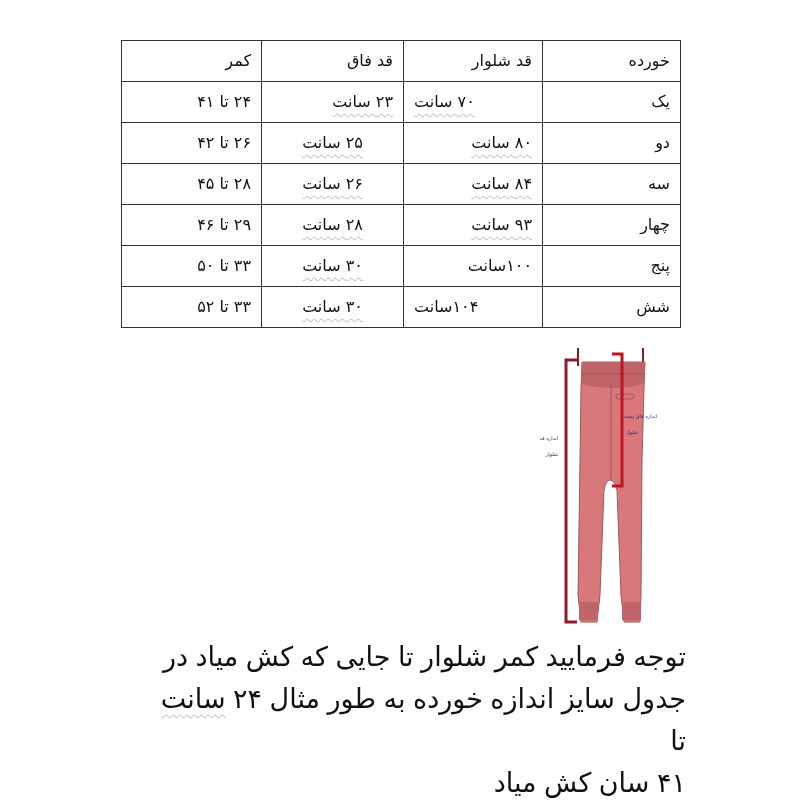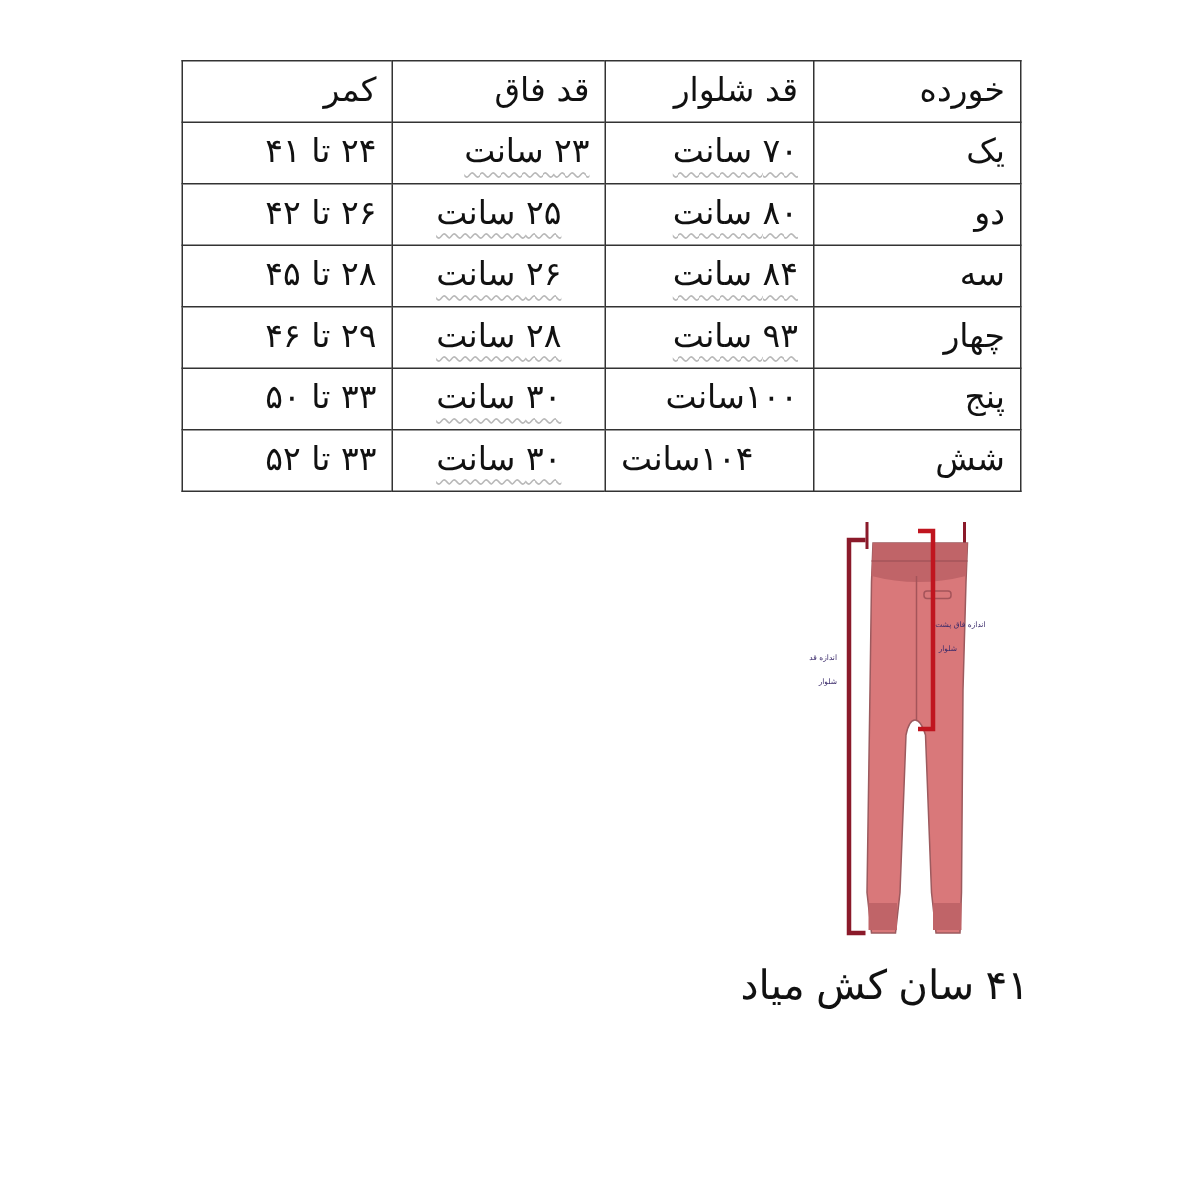--- a/index.html
+++ b/index.html
@@ -21,21 +21,21 @@
       top: 40px;
       width: 559px;
       border-collapse: collapse;
       direction: rtl;
       table-layout: fixed;
     }
     .size-table td {
       border: 1.5px solid #333333;
       height: 40px;
       padding: 0 10px;
-      font-size: 22px;
+      font-size: 16px;
       line-height: 40px;
       text-align: right;
       white-space: nowrap;
       overflow: hidden;
     }
     .size-table col.c1 { width: 140px; }
     .size-table col.c2 { width: 142px; }
     .size-table col.c3 { width: 139px; }
     .size-table col.c4 { width: 138px; }
     .squiggle {
@@ -77,21 +77,21 @@
   </colgroup>
   <tbody>
       <tr>
     <td>خورده</td>
     <td>قد شلوار</td>
     <td>قد فاق</td>
     <td>کمر</td>
   </tr>
   <tr>
     <td>یک</td>
-    <td style="text-align:right"><span class="squiggle">۷۰ سانت</span></td>
+    <td style="text-align:left"><span class="squiggle">۷۰ سانت</span></td>
     <td style="text-align:right"><span class="squiggle">۲۳ سانت</span></td>
     <td>۲۴ تا ۴۱</td>
   </tr>
   <tr>
     <td>دو</td>
     <td style=""><span class="squiggle">۸۰ سانت</span></td>
     <td style="text-align:center"><span class="squiggle">۲۵ سانت</span></td>
     <td>۲۶ تا ۴۲</td>
   </tr>
   <tr>
@@ -144,14 +144,16 @@
     <path d="M92 14 L102 14 L102 146 L92 146" fill="none" stroke="#c0151f" stroke-width="3"></path>
 
     <text x="38" y="100" font-size="5" fill="#3a2a6a" text-anchor="end">اندازه قد</text>
     <text x="38" y="116" font-size="5" fill="#3a2a6a" text-anchor="end">شلوار</text>
     <text x="137" y="78" font-size="5" fill="#3a2a6a" text-anchor="end">اندازه فاق پشت</text>
     <text x="118" y="94" font-size="5" fill="#3a2a6a" text-anchor="end">شلوار</text>
   </svg>
 </div>
 
 <div class="note">
+  <p>توجه فرمایید کمر شلوار تا جایی که کش میاد در</p>
+  <p><span>جدول سایز اندازه خورده به طور مثال ۲۴ </span><span class="squiggle">سانت</span><span> تا</span></p>
   <p>۴۱ سان کش میاد</p>
 </div>
 
 </body></html>

